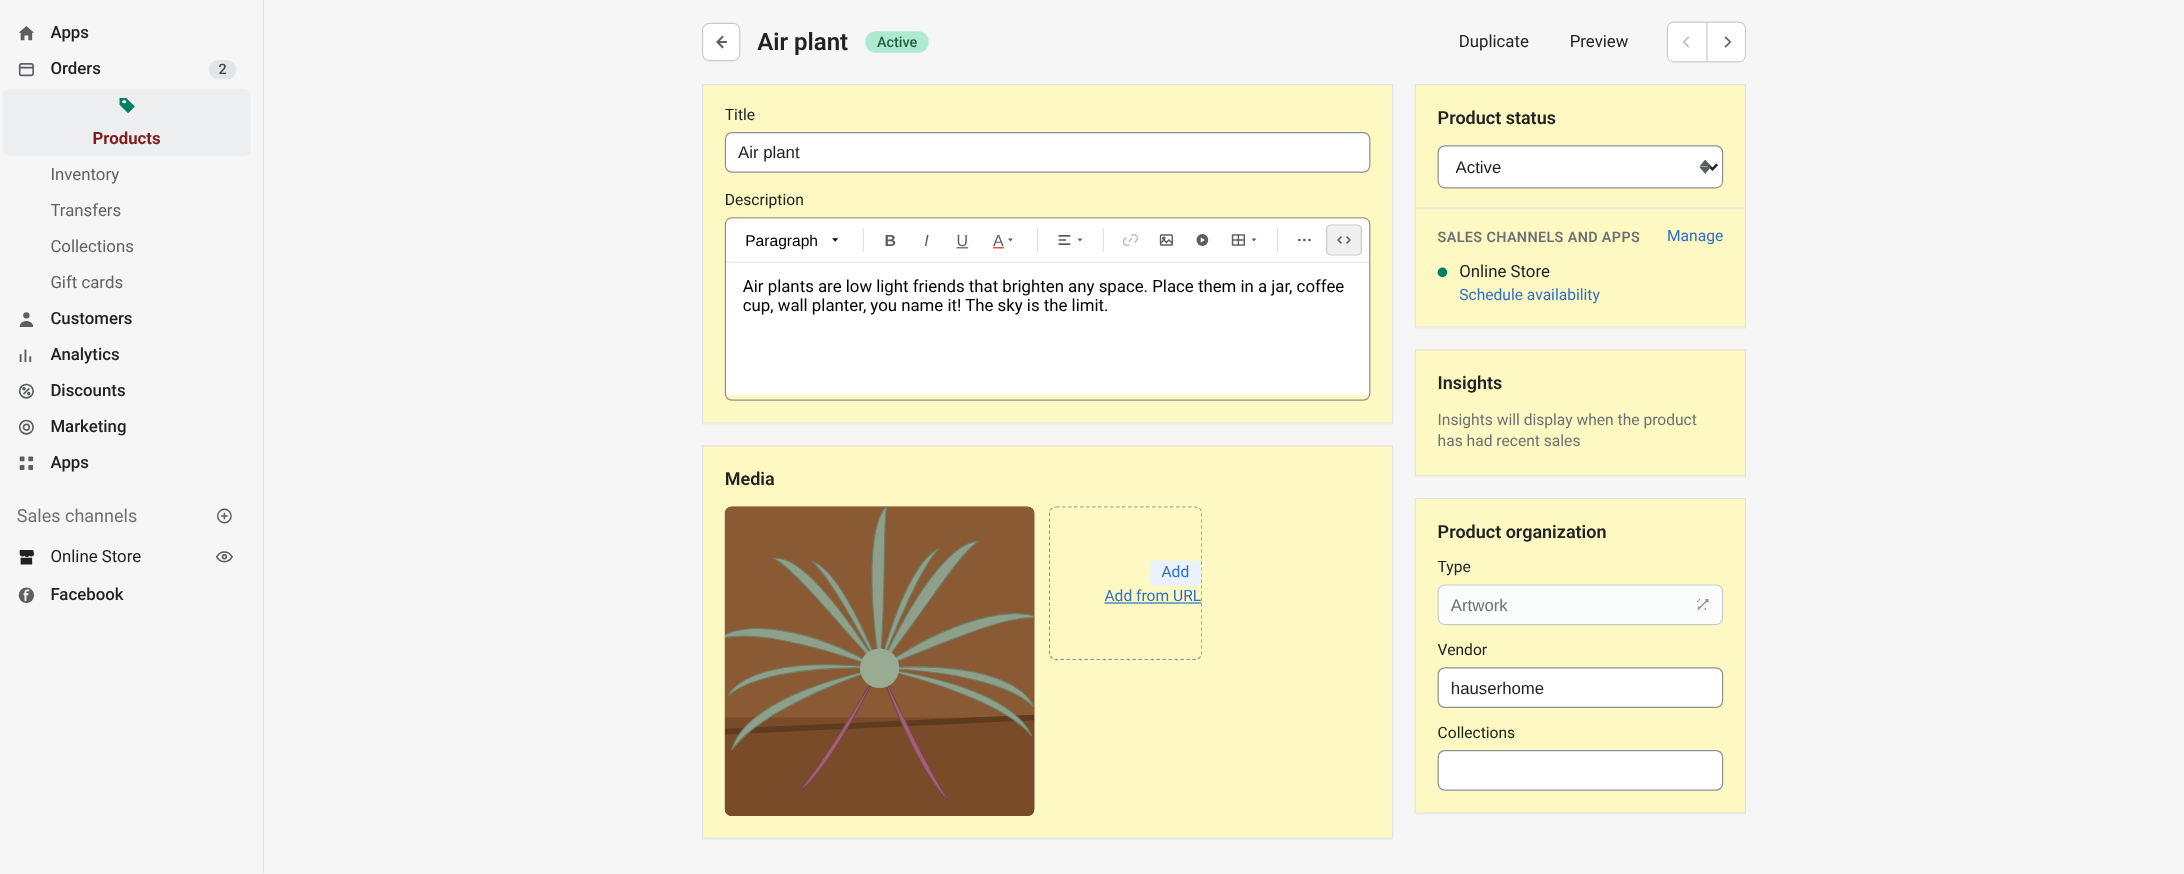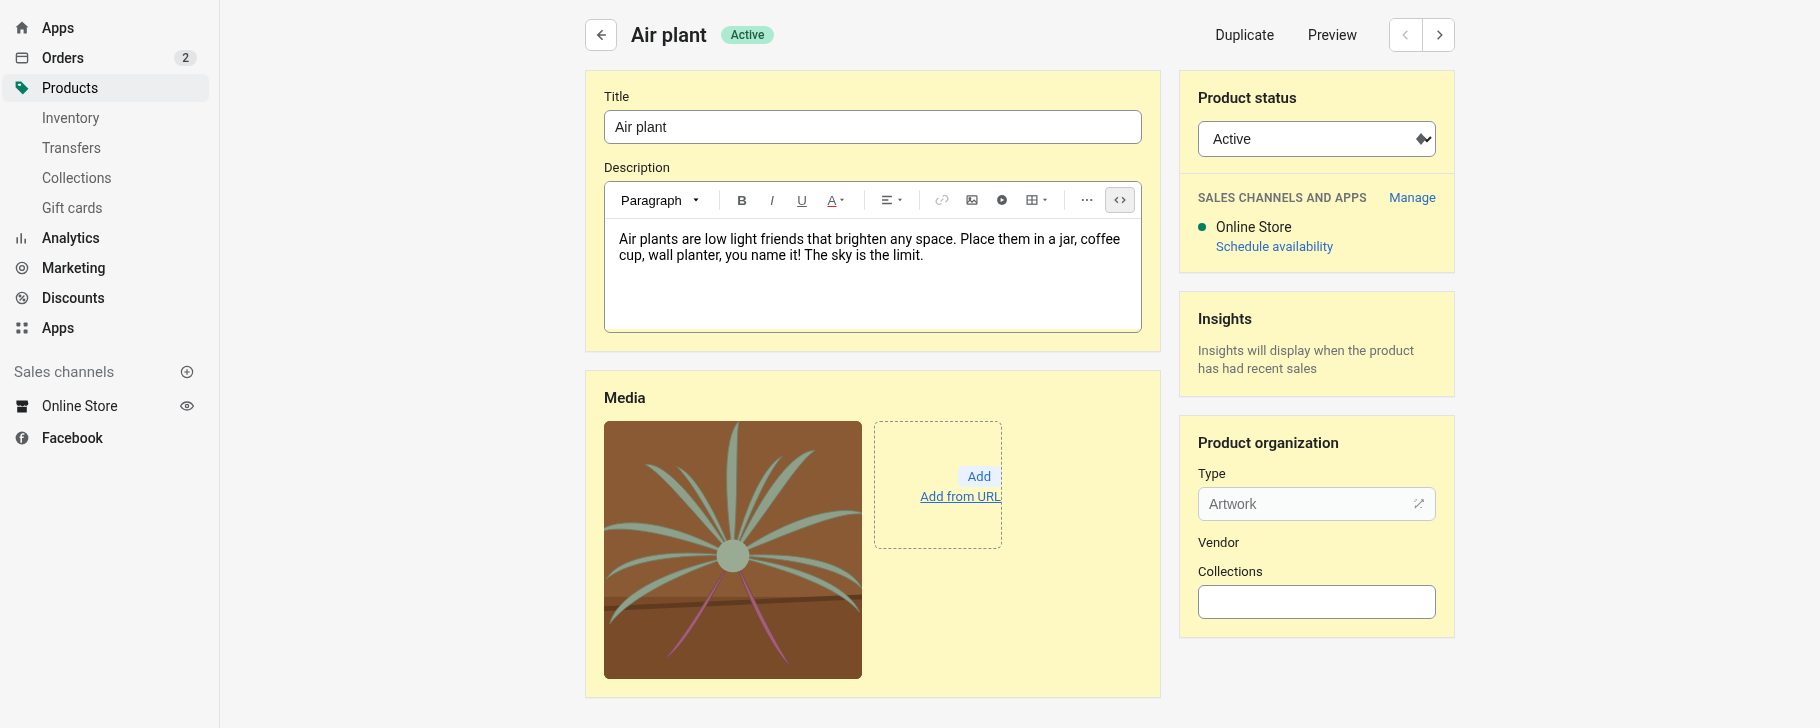--- a/index.html
+++ b/index.html
@@ -20,21 +20,21 @@
     display: flex; flex-direction: column; gap: 2px;
   }
   .nav-item {
     display: flex; align-items: center; gap: 12px;
     padding: 6px 12px; border-radius: 6px;
     color: #202223; text-decoration: none;
     cursor: pointer;
     font-weight: 500;
   }
   .nav-item.sub { padding-left: 40px; font-weight: 400; color: #616161; }
-  .nav-item.active { background: #edeeef; color: #000000; font-weight: 400; }
+  .nav-item.active { background: #edeeef; color: #7f1d1d; font-weight: 700; flex-direction: column; }
   .nav-item.active .icon { color: #008060; }
   .nav-item .icon { width: 16px; height: 16px; color: #5c5f62; flex-shrink: 0; display:flex; align-items:center; justify-content:center;}
   .nav-badge {
     margin-left: auto; background: #e4e5e7; border-radius: 10px;
     padding: 1px 8px; font-size: 12px; color: #444;
   }
   .sidebar-section-title {
     padding: 18px 12px 6px 12px; font-size: 15px; color: #6d7175;
     display: flex; align-items: center; justify-content: space-between;
   }
@@ -185,44 +185,53 @@
     <a class="nav-item sub">
         <span>Collections</span>
       </a>
     <a class="nav-item sub">
         <span>Gift cards</span>
       </a>
 
     <a class="nav-item">
       <span class="icon">
         <svg width="16" height="16" viewBox="0 0 20 20" fill="currentColor">
+            <circle cx="10" cy="6" r="3.3"></circle>
+            <path d="M3 18c0-3.5 3-6 7-6s7 2.5 7 6z"></path>
+          </svg>
+      </span>
+      <span>Customers</span>
+    </a>
+    <a class="nav-item">
+      <span class="icon">
+        <svg width="16" height="16" viewBox="0 0 20 20" fill="currentColor">
             <path d="M3 17h2V9H3zm5 0h2V4H8zm5 0h2v-6h-2z"></path>
           </svg>
       </span>
       <span>Analytics</span>
-    </a>
-    <a class="nav-item">
-      <span class="icon">
-        <svg width="16" height="16" viewBox="0 0 20 20" fill="none" stroke="currentColor" stroke-width="1.7">
-            <circle cx="10" cy="10" r="7"></circle>
-            <circle cx="10" cy="10" r="3"></circle>
-          </svg>
-      </span>
-      <span>Marketing</span>
     </a>
     <a class="nav-item">
       <span class="icon">
         <svg width="16" height="16" viewBox="0 0 20 20" fill="none" stroke="currentColor" stroke-width="1.7">
             <circle cx="10" cy="10" r="7"></circle>
             <path d="M7 13l6-6"></path>
             <circle cx="7.5" cy="7.5" r="1" fill="currentColor"></circle>
             <circle cx="12.5" cy="12.5" r="1" fill="currentColor"></circle>
           </svg>
       </span>
       <span>Discounts</span>
+    </a>
+    <a class="nav-item">
+      <span class="icon">
+        <svg width="16" height="16" viewBox="0 0 20 20" fill="none" stroke="currentColor" stroke-width="1.7">
+            <circle cx="10" cy="10" r="7"></circle>
+            <circle cx="10" cy="10" r="3"></circle>
+          </svg>
+      </span>
+      <span>Marketing</span>
     </a>
     <a class="nav-item">
       <span class="icon">
         <svg width="16" height="16" viewBox="0 0 20 20" fill="currentColor">
             <rect x="3" y="3" width="5" height="5" rx="1"></rect>
             <rect x="12" y="3" width="5" height="5" rx="1"></rect>
             <rect x="3" y="12" width="5" height="5" rx="1"></rect>
             <rect x="12" y="12" width="5" height="5" rx="1"></rect>
           </svg>
       </span>
@@ -460,20 +469,21 @@
               <input class="text-input readonly-input" readonly="" value="Artwork" style="">
               <span class="wand">
                 <svg width="14" height="14" viewBox="0 0 20 20" fill="none" stroke="currentColor" stroke-width="1.6">
                     <path d="M4 16L16 4M13 4h3v3M6 3v2M3 6h2M5 12v2M12 15h2"></path>
                   </svg>
               </span>
             </div>
 
             <div class="side-field">
               <label class="field-label">Vendor</label>
+              <input class="text-input" value="hauserhome" style="">
             </div>
 
             <div class="side-field">
               <label class="field-label">Collections</label>
               <input class="text-input" style="">
             </div>
           </section>
 
         </aside>
       </div>

